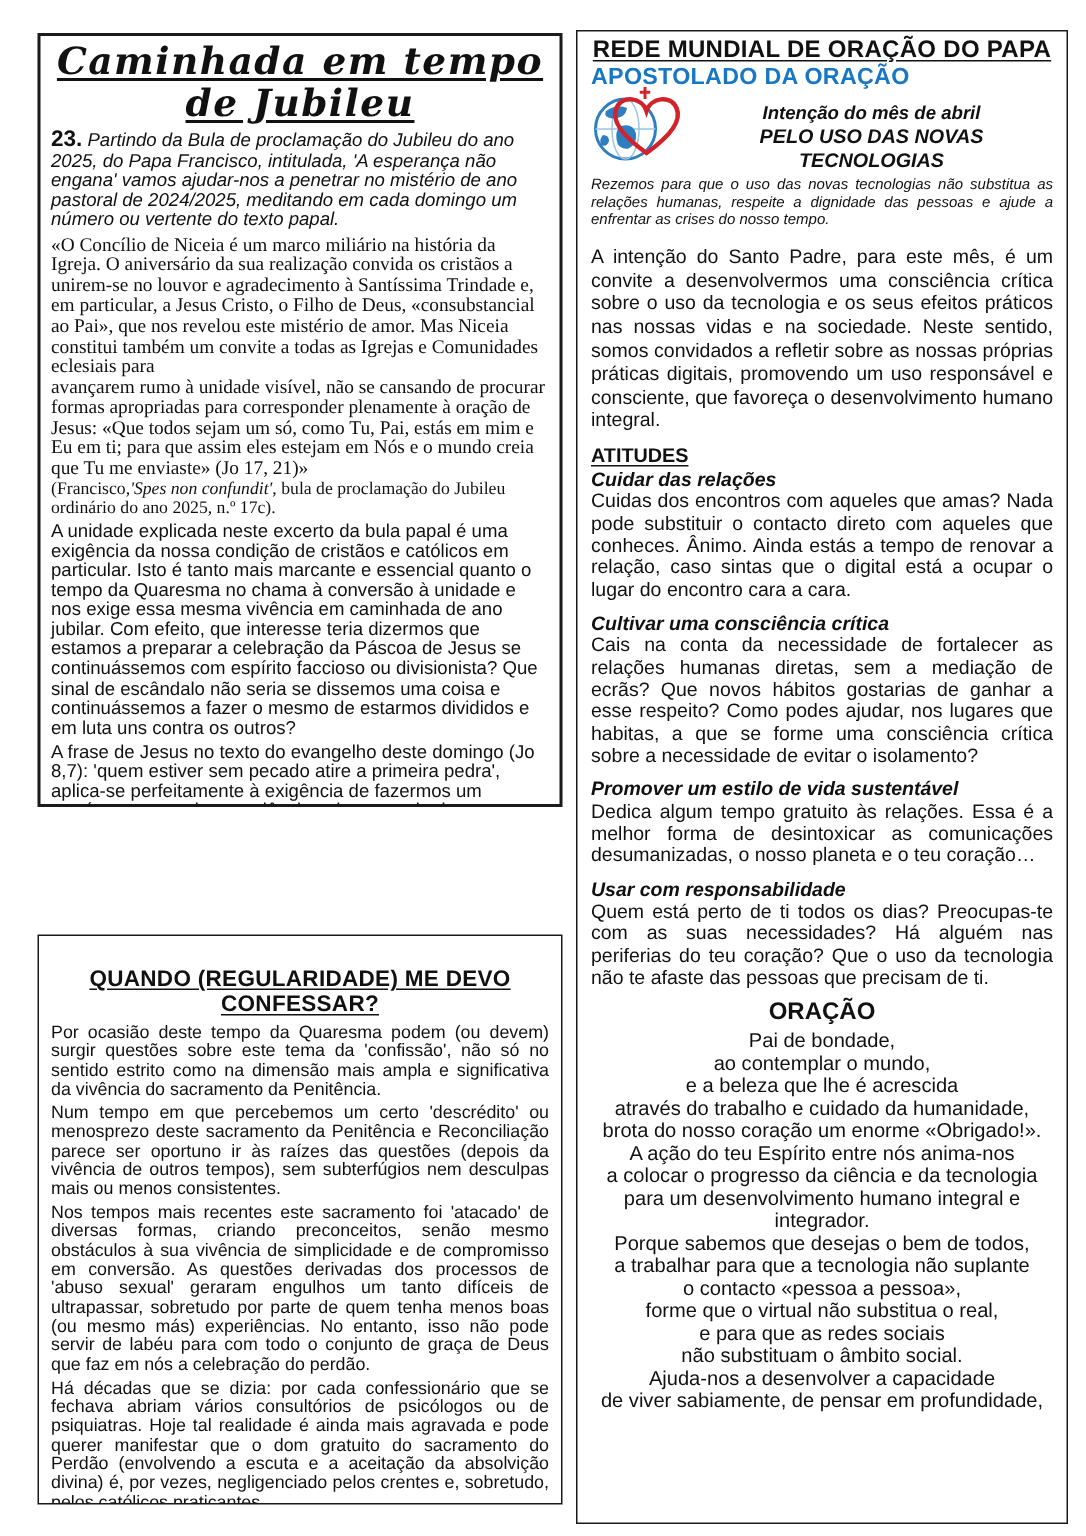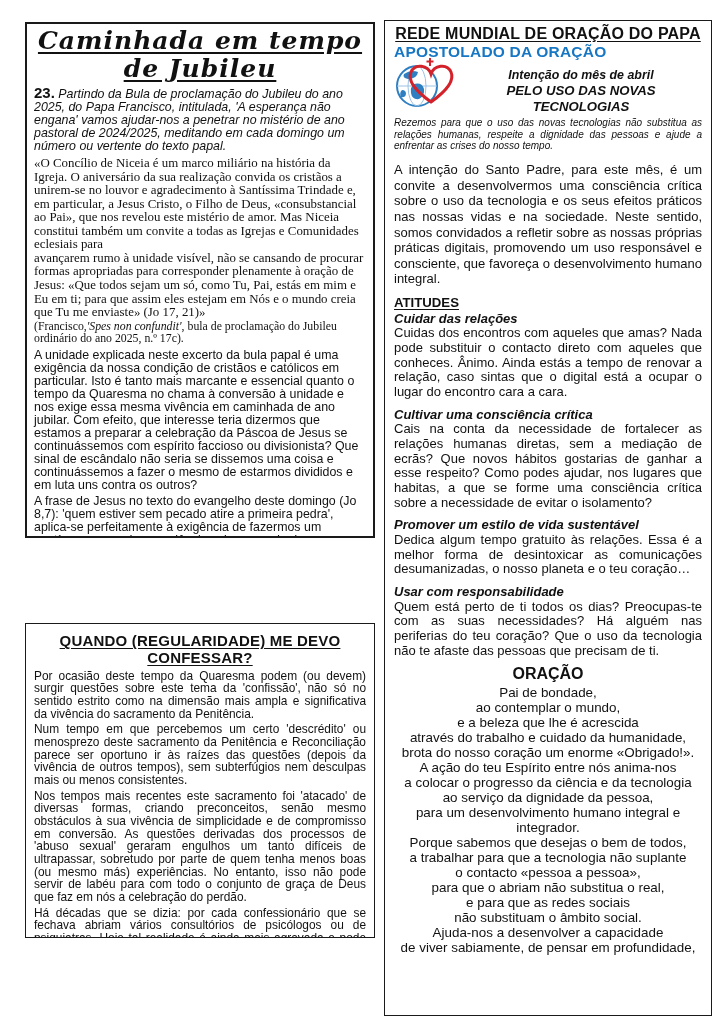--- a/index.html
+++ b/index.html
@@ -30,21 +30,21 @@
     white-space:pre-line;margin-bottom:0;
   }
   .jub-ref{
     font-family:"Liberation Serif",serif;font-size:11.8px;line-height:1.06;margin-bottom:4px;
   }
   .jub-body{font-size:12.4px;line-height:1.05;margin-bottom:3px;}
   .jub-questions p{
     font-size:12.4px;line-height:1.05;font-weight:bold;margin:5px 0 0 0;
   }
   
-  #box-confessar{left:25px;top:623px;width:350px;height:315px;padding:8px 8px 4px 8px;border-width:1.5px;}
+  #box-confessar{left:25px;top:623px;width:350px;height:380px;padding:20px 8px 4px 8px;border-width:1.5px;}
   .conf-title{
     font-size:15px;font-weight:bold;text-align:center;line-height:1.15;
     text-decoration:underline;text-underline-offset:2px;margin-bottom:3px;letter-spacing:.2px;
   }
   .conf-paras p{
     font-size:11.9px;line-height:1.065;text-align:justify;margin-bottom:3px;
   }
   
   #box-apostolado{left:384px;top:20px;width:328px;height:996px;padding:4px 9px 4px 9px;border-width:1.5px;}
   .rede-title{
@@ -156,24 +156,23 @@
   <h3 class="oracao-h">ORAÇÃO</h3>
   <div class="prayer">
 
   <div>Pai de bondade,</div>
       <div>ao contemplar o mundo,</div>
       <div>e a beleza que lhe é acrescida</div>
       <div>através do trabalho e cuidado da humanidade,</div>
       <div>brota do nosso coração um enorme «Obrigado!».</div>
       <div>A ação do teu Espírito entre nós anima-nos</div>
       <div>a colocar o progresso da ciência e da tecnologia</div>
-      <div>ao serviço da dignidade da pessoa,</div>
       <div>para um desenvolvimento humano integral e integrador.</div>
       <div>Porque sabemos que desejas o bem de todos,</div>
       <div>a trabalhar para que a tecnologia não suplante</div>
       <div>o contacto «pessoa a pessoa»,</div>
-      <div>para que o abriam não substitua o real,</div>
+      <div>forme que o virtual não substitua o real,</div>
       <div>e para que as redes sociais</div>
       <div>não substituam o âmbito social.</div>
       <div>Ajuda-nos a desenvolver a capacidade</div>
       <div>de viver sabiamente, de pensar em profundidade,</div>
     </div>
 </section>
 
 </body></html>

